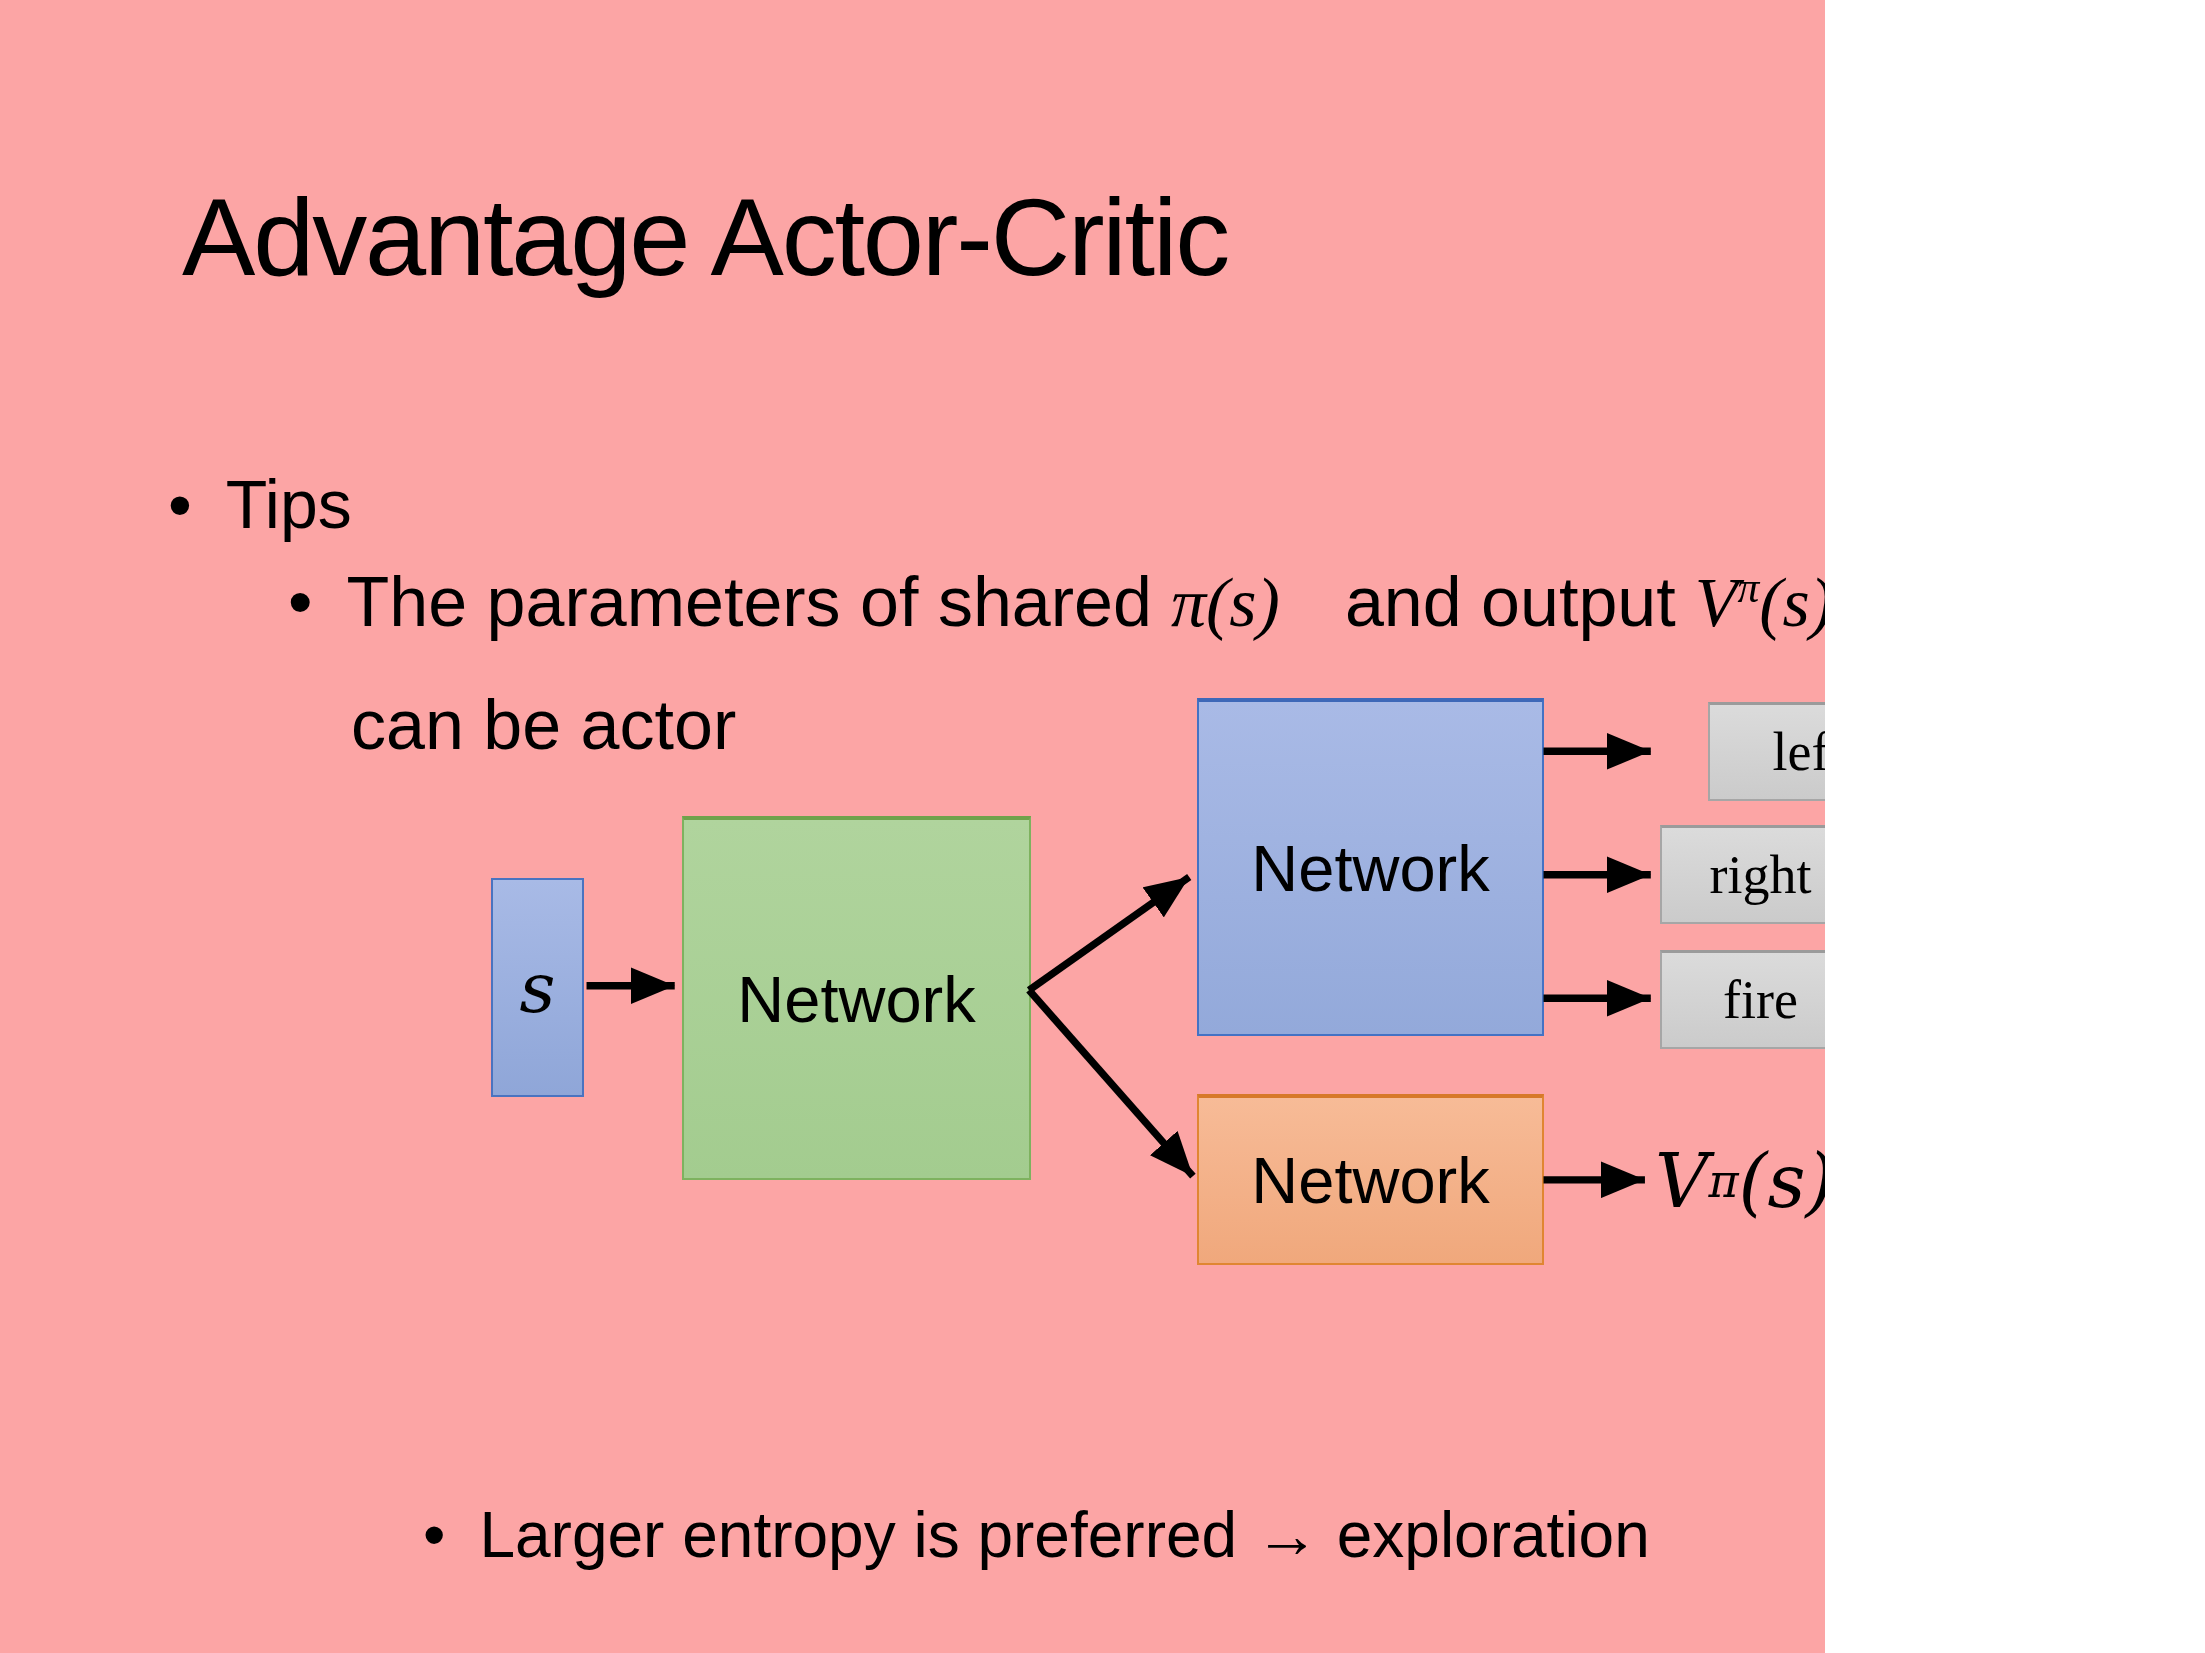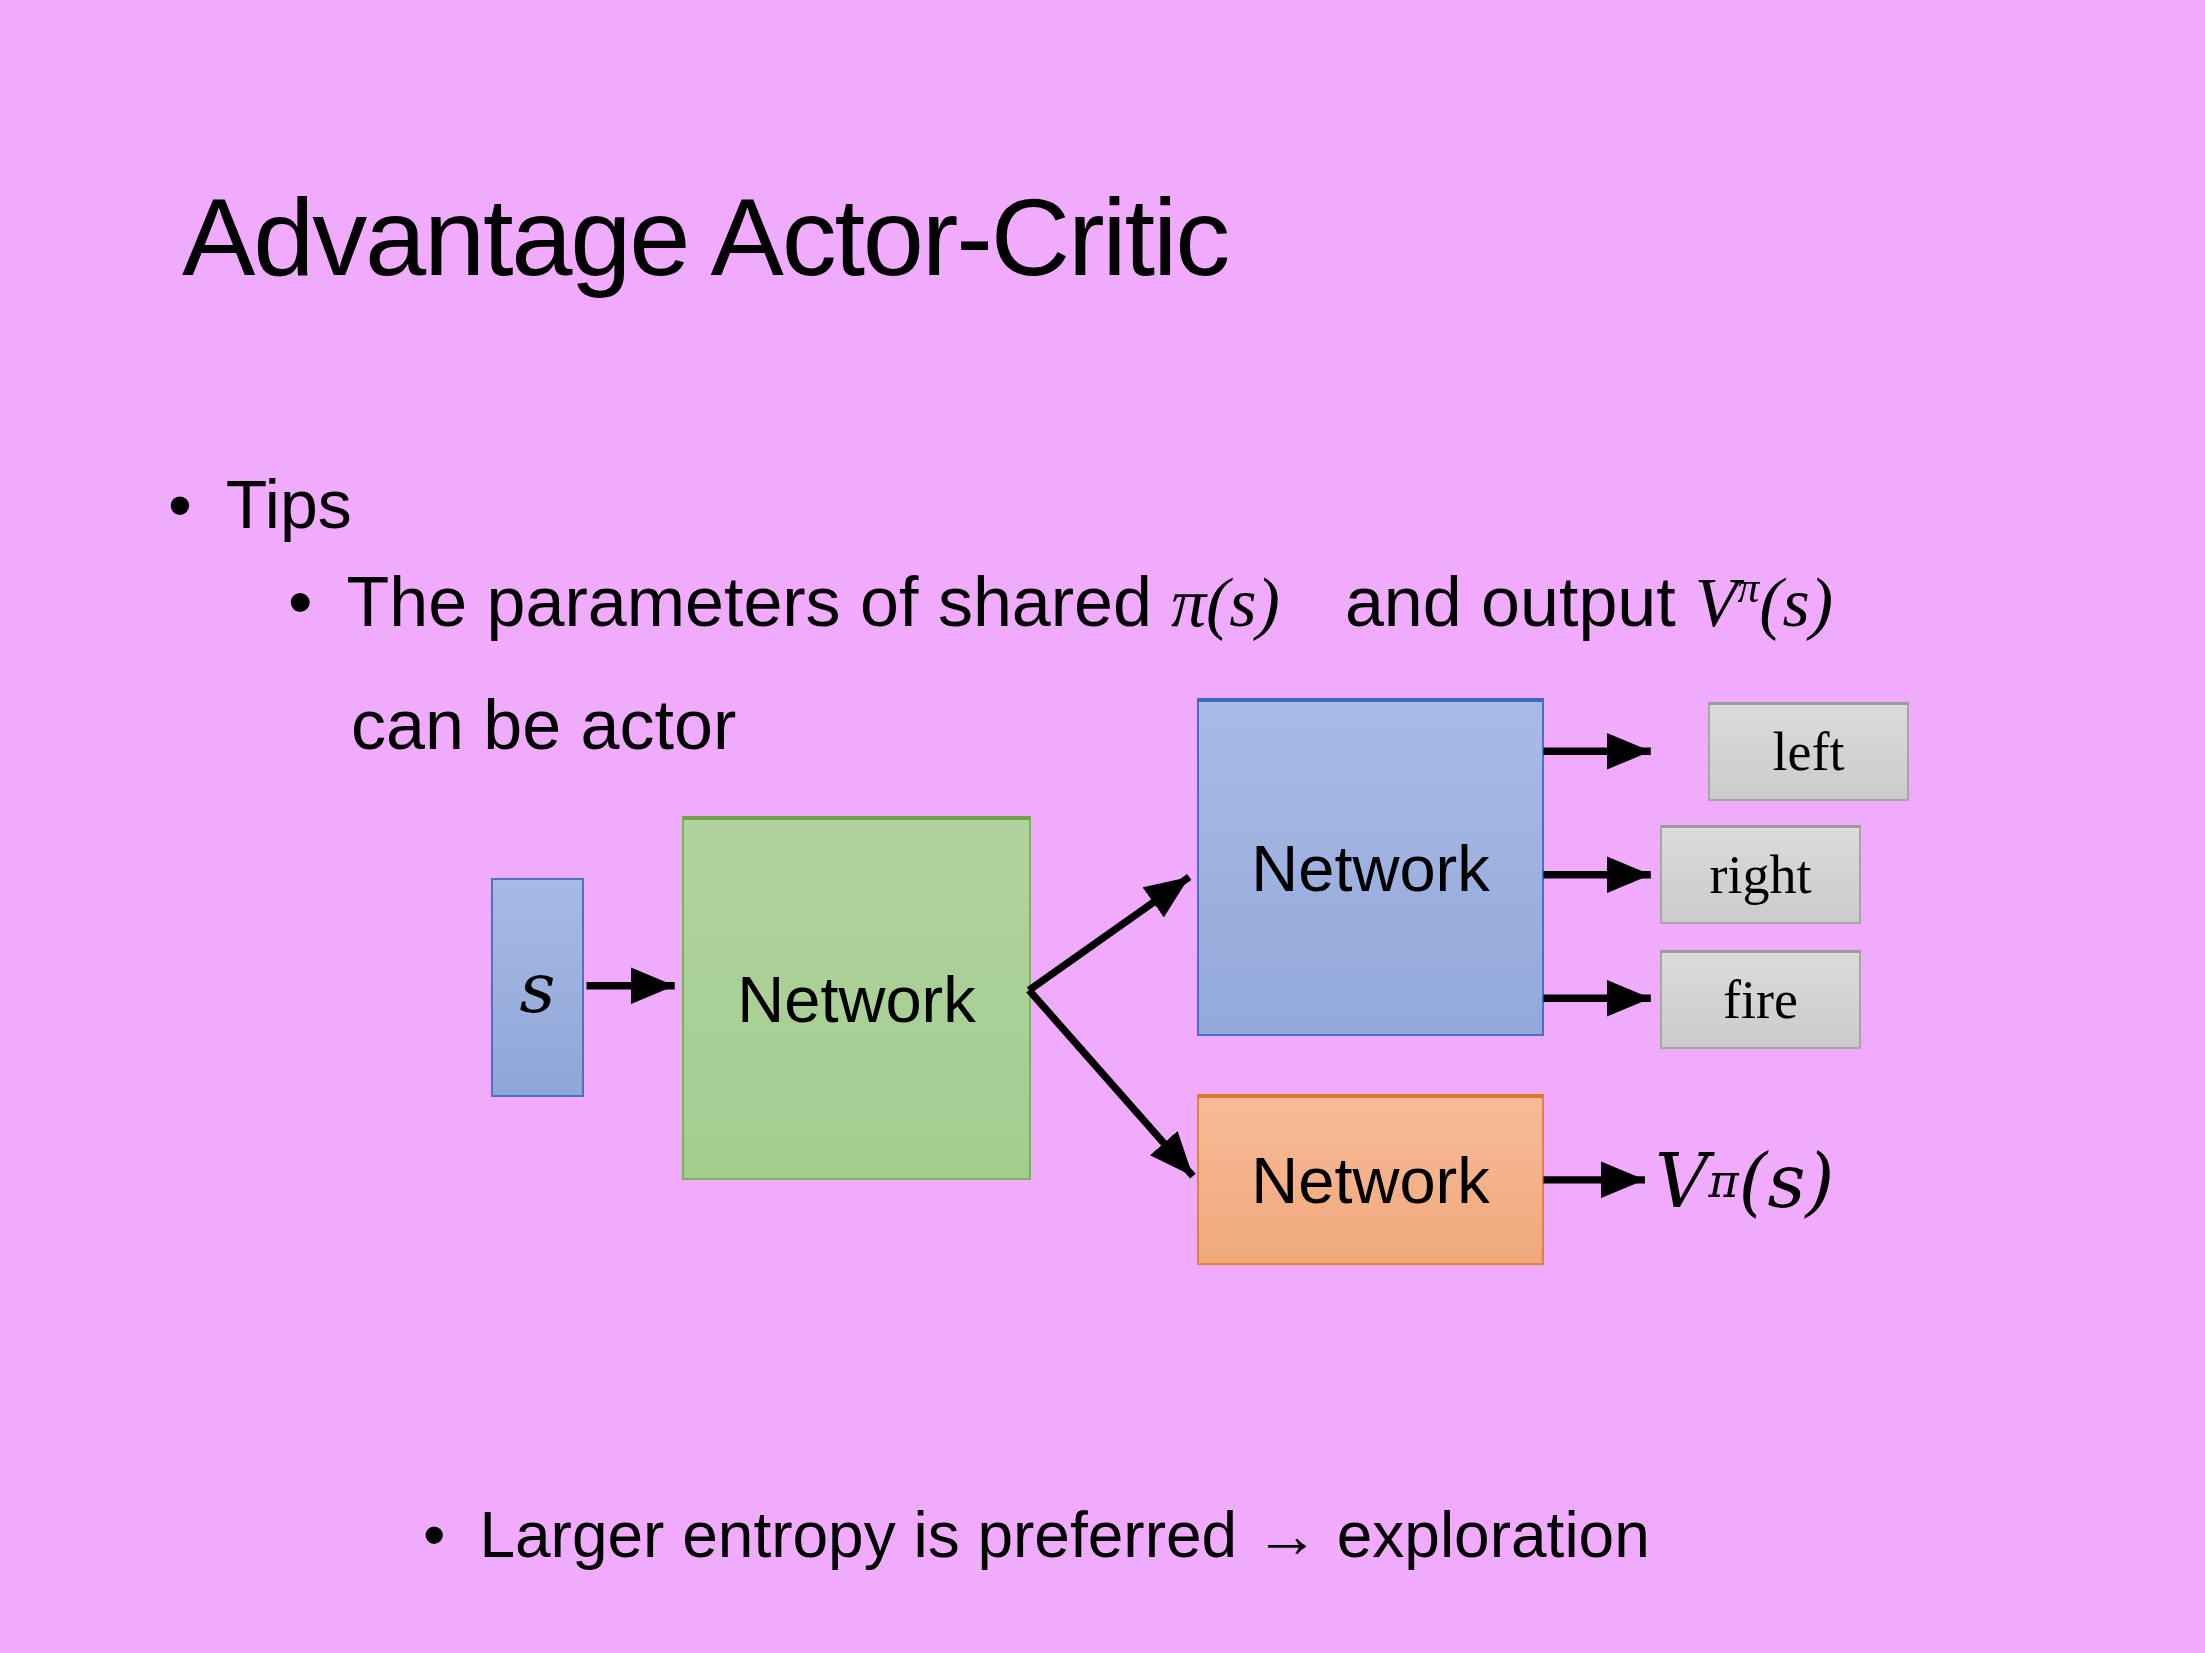--- a/index.html
+++ b/index.html
@@ -1,16 +1,16 @@
 <!DOCTYPE html>
 <html style="font-size:11.8px"><head>
 <meta charset="utf-8">
 <style>
   html,body{margin:0;padding:0;background:#fff;}
-  .slide{position:relative;width:2205px;height:1654px;background:#f0abfc;overflow:hidden;
+  .slide{position:relative;width:1825px;height:1654px;background:#fca5a5;overflow:hidden;
          font-family:"Liberation Sans",sans-serif;color:#000;}
 
   .title{position:absolute;left:182px;top:171px;font-size:110px;font-weight:400;
          letter-spacing:-2.2px;line-height:1.2;white-space:nowrap;}
 
   .bline{position:absolute;white-space:nowrap;line-height:1.25;}
   .dot{display:inline-block;margin-right:34px;}
   .l-tips{left:168px;top:462px;font-size:68px;}
   .l-param{left:288px;top:559px;font-size:70px;}
   .l-param2{left:351px;top:682px;font-size:70px;}

